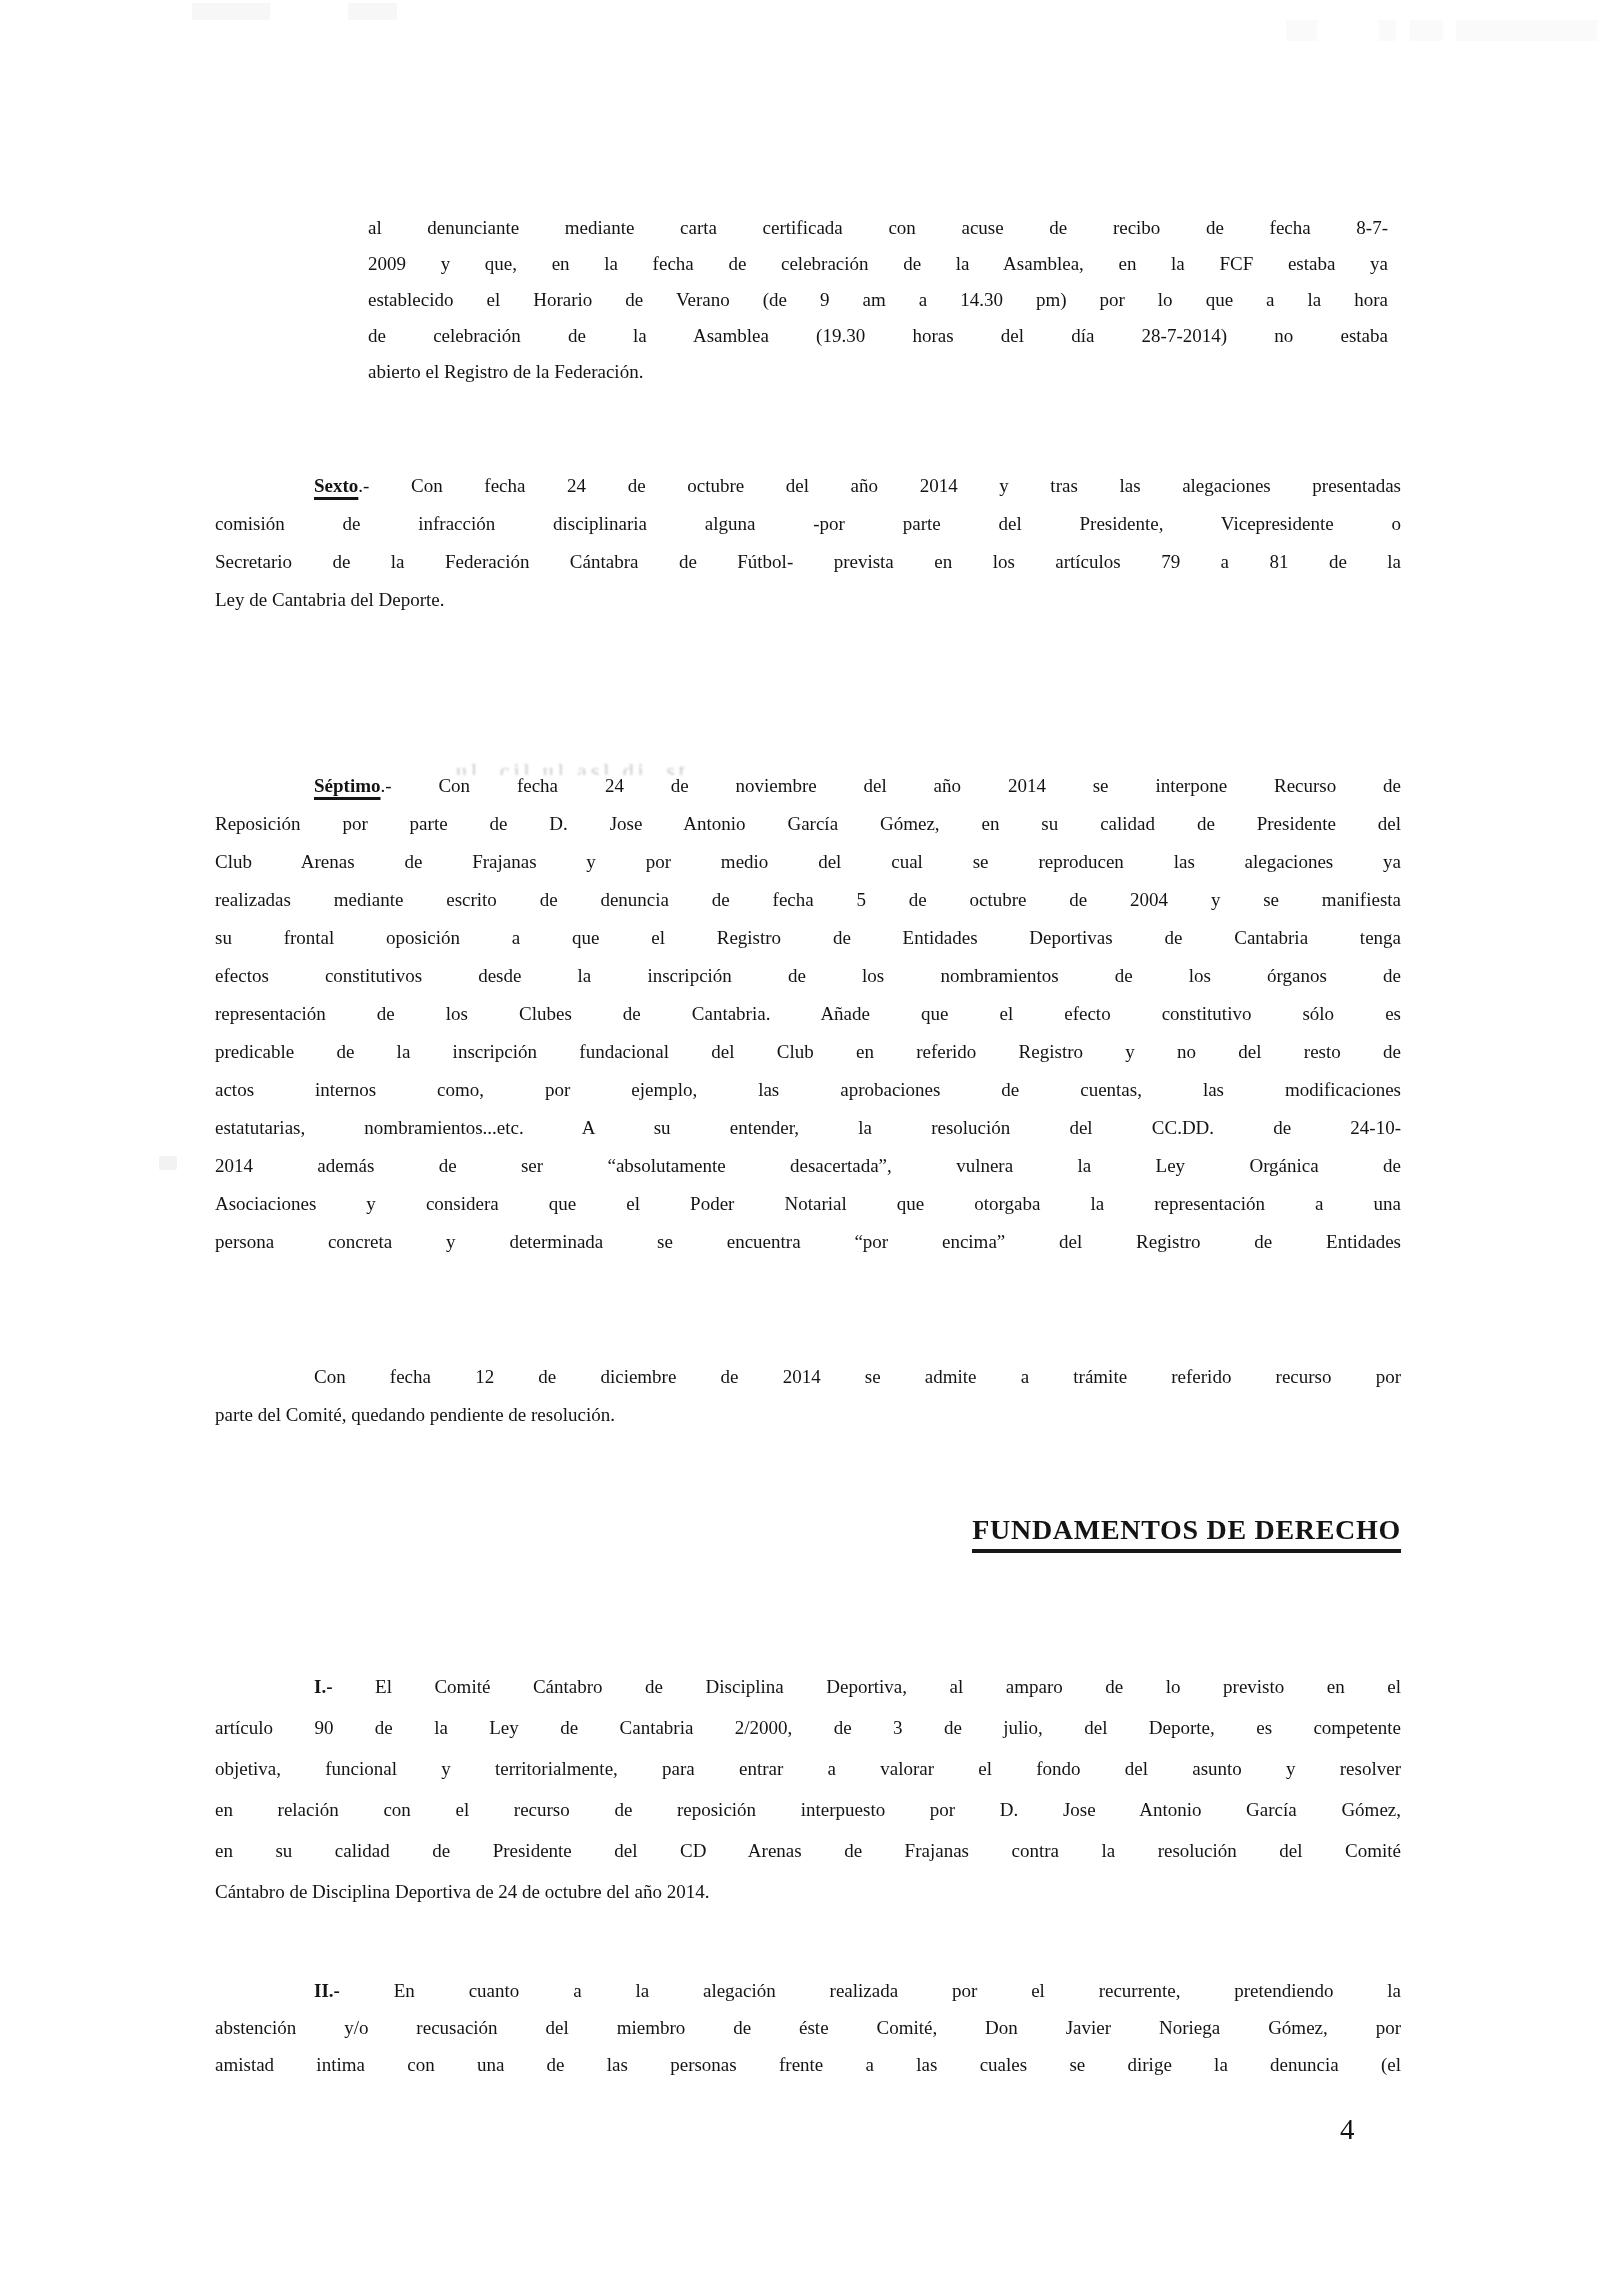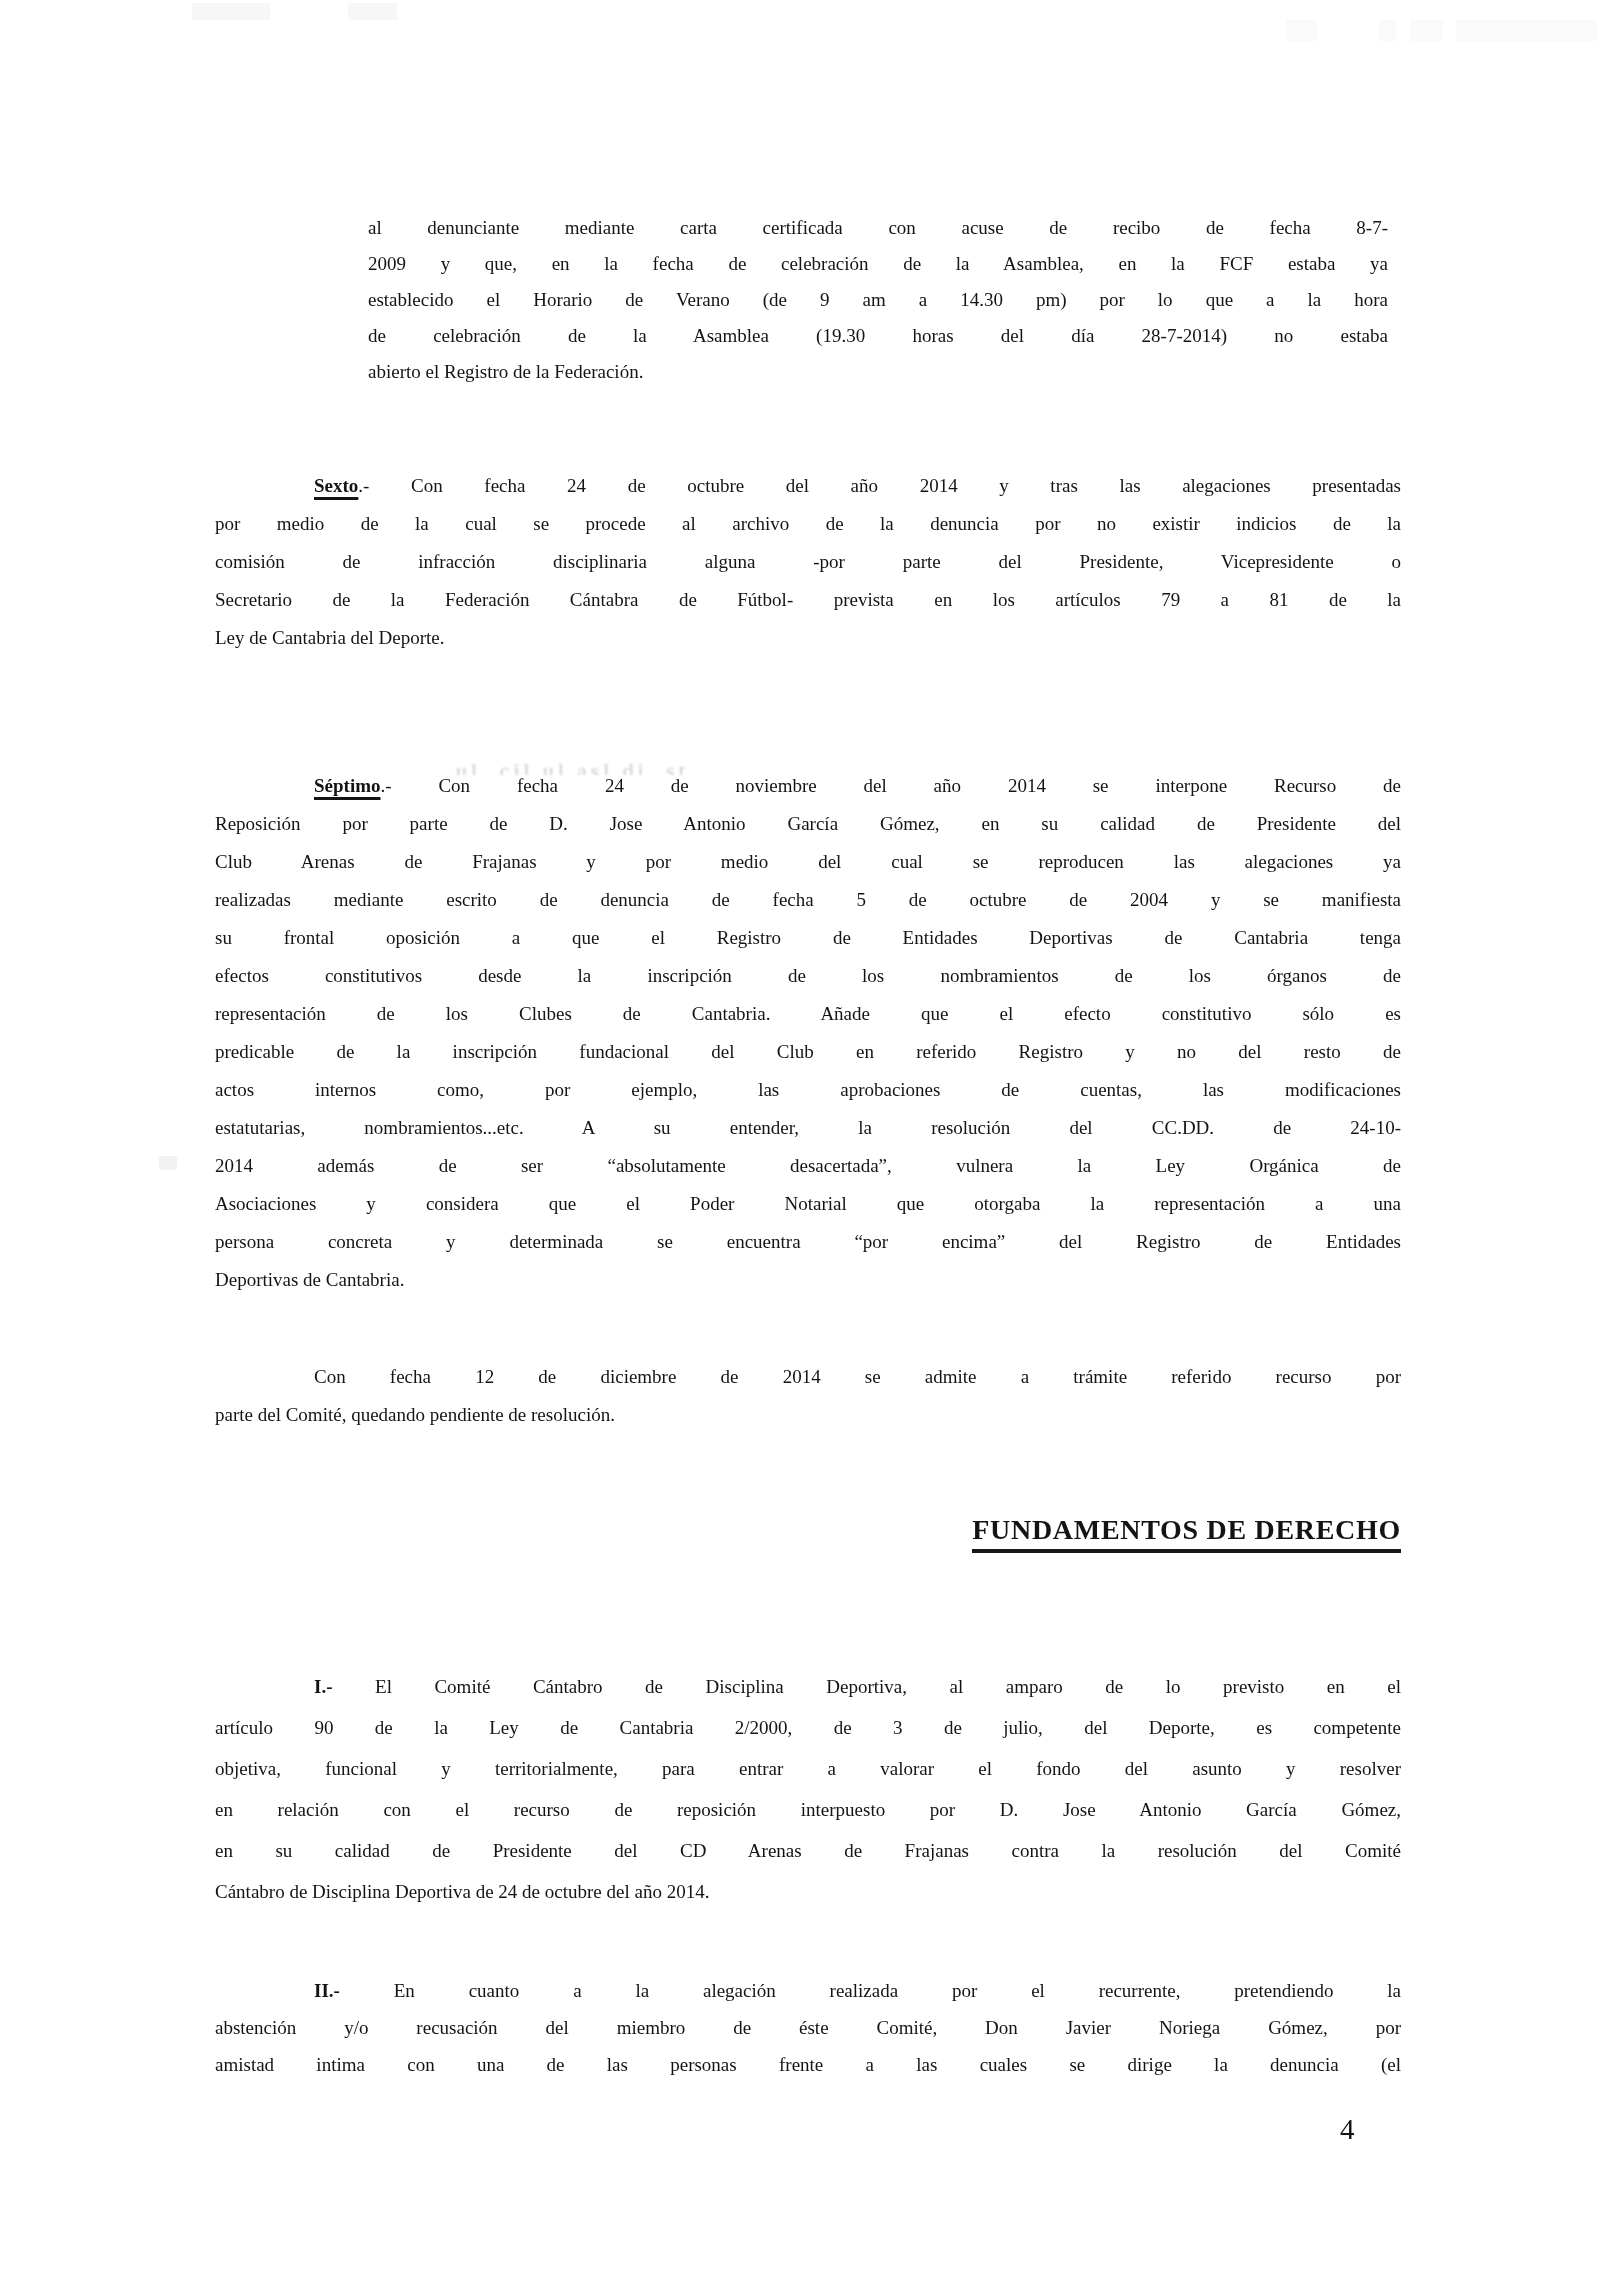--- a/index.html
+++ b/index.html
@@ -90,40 +90,38 @@
   <div id="doc-body">
       <div class="para indented-block" id="p1">
         <div class="line">al denunciante mediante carta certificada con acuse de recibo de fecha 8-7-</div>
         <div class="line">2009 y que, en la fecha de celebración de la Asamblea, en la FCF estaba ya</div>
         <div class="line">establecido el Horario de Verano (de 9 am a 14.30 pm) por lo que a la hora</div>
         <div class="line">de celebración de la Asamblea (19.30 horas del día 28-7-2014) no estaba</div>
         <div class="line last">abierto el Registro de la Federación.</div>
       </div>
       <div class="para body" id="p2">
         <div class="line first"><span class="bold ul">Sexto</span>.- Con fecha 24 de octubre del año 2014 y tras las alegaciones presentadas</div>
-        <div class="line">por medio de la cual se procede al archivo de la denuncia por no existir indicios de la</div>
         <div class="line">comisión de infracción disciplinaria alguna -por parte del Presidente, Vicepresidente o</div>
         <div class="line">Secretario de la Federación Cántabra de Fútbol- prevista en los artículos 79 a 81 de la</div>
         <div class="line last">Ley de Cantabria del Deporte.</div>
       </div>
       <div class="para body" id="p3">
         <div class="line first"><span class="bold ul">Séptimo</span>.- Con fecha 24 de noviembre del año 2014 se interpone Recurso de</div>
         <div class="line">Reposición por parte de D. Jose Antonio García Gómez, en su calidad de Presidente del</div>
         <div class="line">Club Arenas de Frajanas y por medio del cual se reproducen las alegaciones ya</div>
         <div class="line">realizadas mediante escrito de denuncia de fecha 5 de octubre de 2004 y se manifiesta</div>
         <div class="line">su frontal oposición a que el Registro de Entidades Deportivas de Cantabria tenga</div>
         <div class="line">efectos constitutivos desde la inscripción de los nombramientos de los órganos de</div>
         <div class="line">representación de los Clubes de Cantabria. Añade que el efecto constitutivo sólo es</div>
         <div class="line">predicable de la inscripción fundacional del Club en referido Registro y no del resto de</div>
         <div class="line">actos internos como, por ejemplo, las aprobaciones de cuentas, las modificaciones</div>
         <div class="line">estatutarias, nombramientos...etc. A su entender, la resolución del CC.DD. de 24-10-</div>
         <div class="line">2014 además de ser “absolutamente desacertada”, vulnera la Ley Orgánica de</div>
         <div class="line">Asociaciones y considera que el Poder Notarial que otorgaba la representación a una</div>
         <div class="line">persona concreta y determinada se encuentra “por encima” del Registro de Entidades</div>
-        <div class="line last">Deportivas de Cantabria.</div>
       </div>
       <div class="para body" id="p4">
         <div class="line first">Con fecha 12 de diciembre de 2014 se admite a trámite referido recurso por</div>
         <div class="line last">parte del Comité, quedando pendiente de resolución.</div>
       </div>
       <div class="para body" id="p5">
         <div class="line first"><span class="bold">I.-</span> El Comité Cántabro de Disciplina Deportiva, al amparo de lo previsto en el</div>
         <div class="line">artículo 90 de la Ley de Cantabria 2/2000, de 3 de julio, del Deporte, es competente</div>
         <div class="line">objetiva, funcional y territorialmente, para entrar a valorar el fondo del asunto y resolver</div>
         <div class="line">en relación con el recurso de reposición interpuesto por D. Jose Antonio García Gómez,</div>

